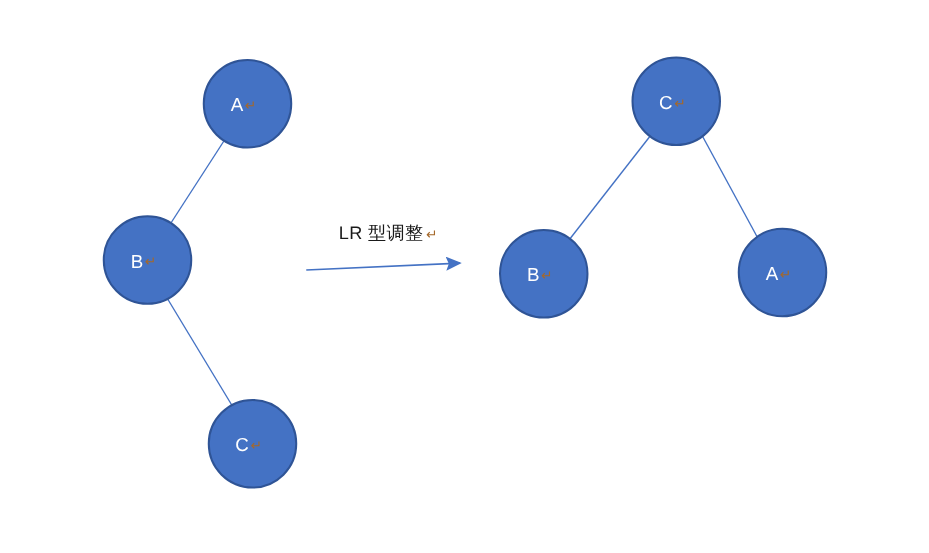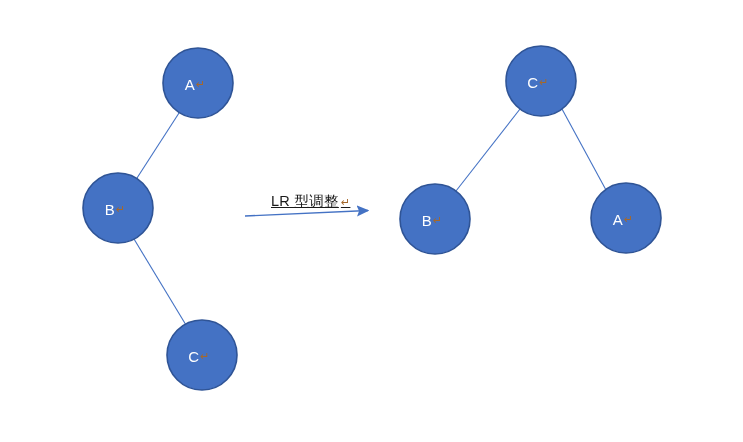--- a/index.html
+++ b/index.html
@@ -120,17 +120,17 @@
       </g>
       <g>
         <circle class="node-circle" cx="626" cy="218" r="35" fill="#4472C4" stroke="#2F5496"></circle>
         <text class="node-label" x="623" y="219">
           <tspan>A</tspan><tspan class="pilcrow-mark" dx="1">↵</tspan>
         </text>
       </g>
     </g>
   </svg>
 
-  <div class="arrow-label" style="left:271px; top:192px;text-decoration:underline;">
+  <div class="arrow-label" style="left:271px; top:177px;">
     <span>LR 型调整</span><span class="pilcrow-inline">↵</span>
   </div>
 
 </div>
 
 </body></html>

